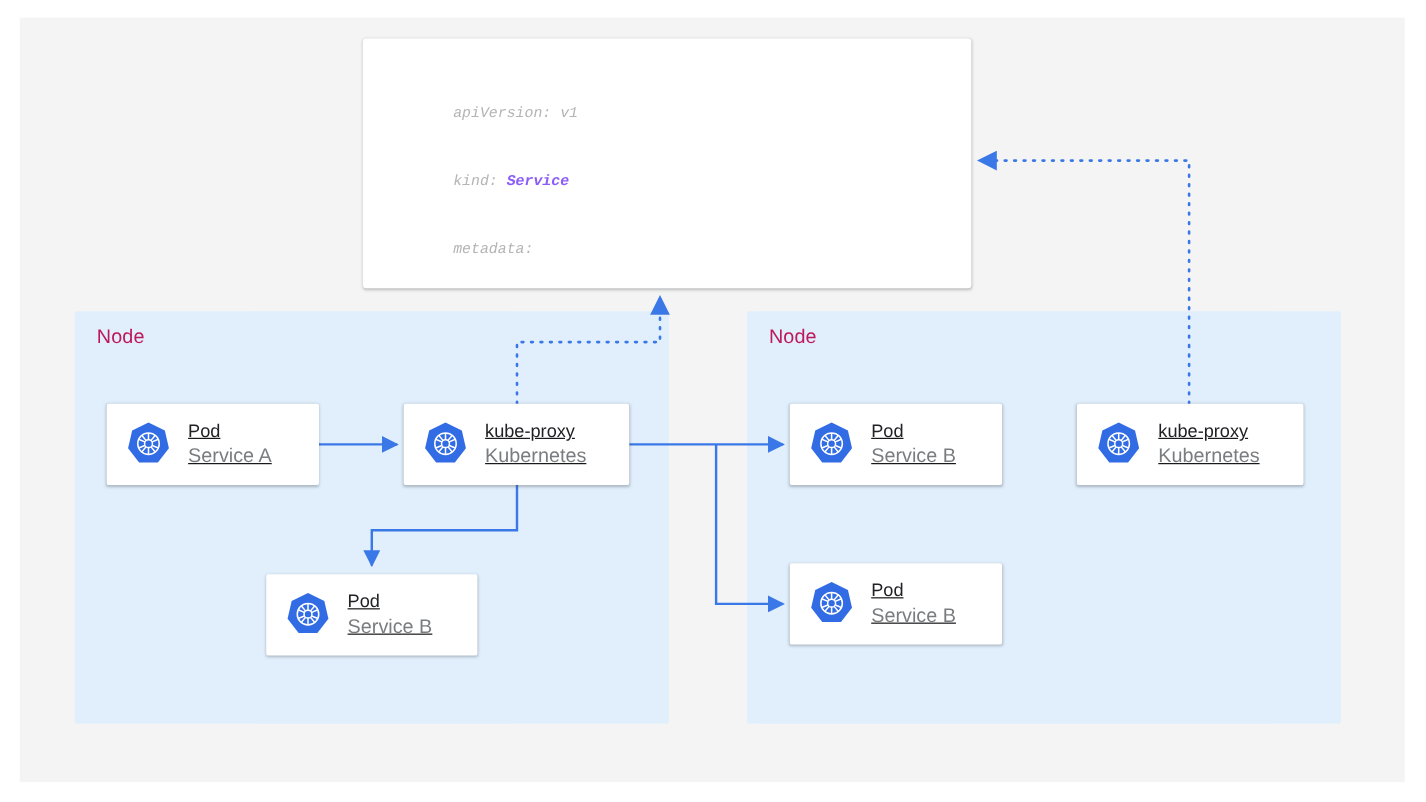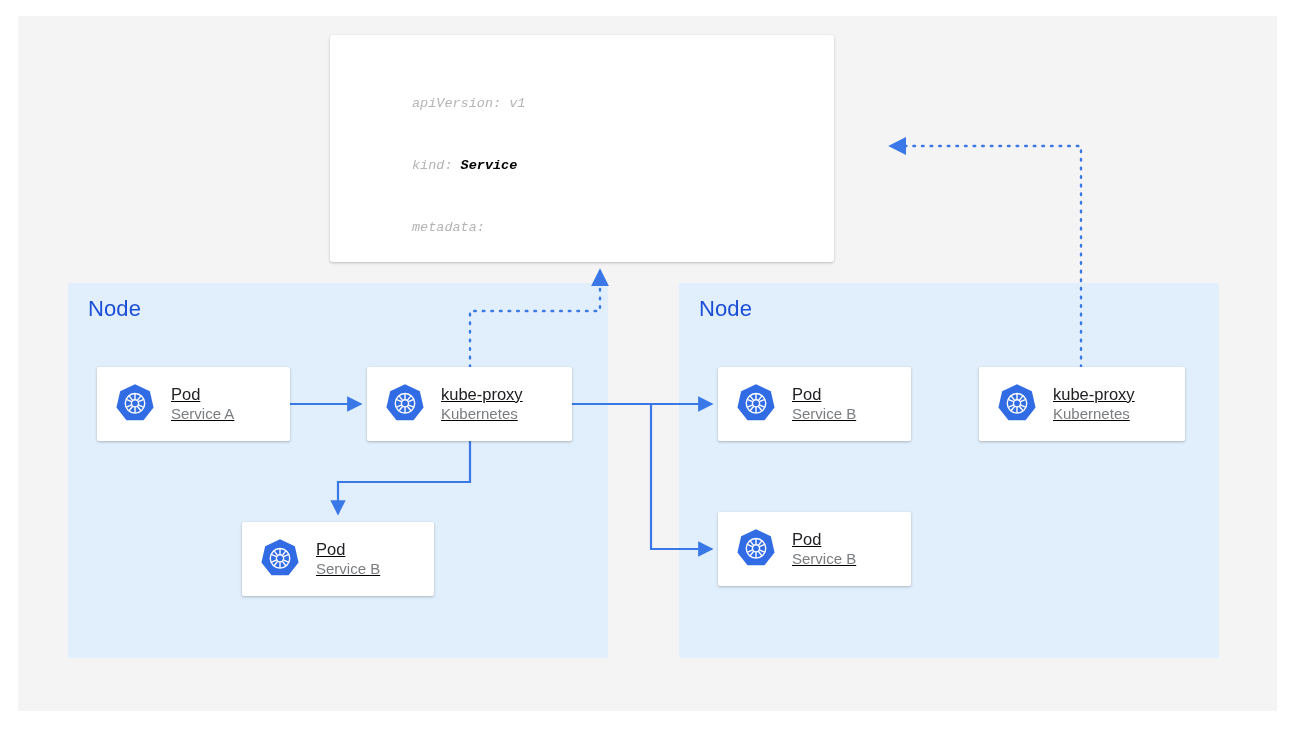--- a/index.html
+++ b/index.html
@@ -37,56 +37,56 @@
     width: 1296px;
     height: 729px;
     pointer-events: none;
   }
 
   
   #yaml-card {
     position: absolute;
     left: 330px;
     top: 35px;
-    width: 504px;
+    width: 553px;
     height: 227px;
     background: #ffffff;
     border-radius: 3px;
     box-shadow: 0 1px 3px rgba(60,64,67,0.22), 0 1px 2px rgba(60,64,67,0.10);
     box-sizing: border-box;
     overflow: hidden;
   }
   #yaml-text {
     position: absolute;
     left: 82px;
     top: 18px;
     font-family: "Liberation Mono", "DejaVu Sans Mono", monospace;
     font-style: italic;
     font-size: 13.5px;
     line-height: 20.6px;
     color: #b4b4b4;
     white-space: pre;
   }
   #yaml-text .ln { display: block; height: 20.6px; }
-  #yaml-text .bold { font-weight: bold; color: #000000; }
+  #yaml-text .bold { font-weight: bold; color: #8b5cf6; }
 
   
   .node-box {
     position: absolute;
     background: #e1effc;
     border-radius: 2px;
   }
   #node-left  { left: 68px;  top: 283px; width: 540px; height: 375px; }
   #node-right { left: 679px; top: 283px; width: 540px; height: 375px; }
   .node-label {
     position: absolute;
     left: 20px;
     top: 13px;
-    font-size: 22px;
-    color: #1d4ed8;
+    font-size: 18px;
+    color: #be185d;
     font-family: "Liberation Sans", sans-serif;
     letter-spacing: 0.1px;
   }
 
   
   .card {
     position: absolute;
     background: #ffffff;
     border-radius: 2px;
     box-shadow: 0 1px 3px rgba(60,64,67,0.24), 0 1px 2px rgba(60,64,67,0.10);
@@ -108,21 +108,21 @@
     line-height: 1.18;
     text-decoration: underline;
   }
   .card-title {
     font-size: 16.5px;
     color: #202124;
     font-family: "Liberation Sans", sans-serif;
     white-space: nowrap;
   }
   .card-sub {
-    font-size: 15px;
+    font-size: 18px;
     color: #7a7d80;
     font-family: "Liberation Sans", sans-serif;
     margin-top: 1px;
     white-space: nowrap;
   }
 
   #card-pod-a        { left: 97px;  top: 367px; width: 193px; height: 74px; }
   #card-kube-proxy-l { left: 367px; top: 367px; width: 205px; height: 74px; }
   #card-pod-b-left   { left: 242px; top: 522px; width: 192px; height: 74px; }
   #card-pod-b-top    { left: 718px; top: 367px; width: 193px; height: 74px; }

